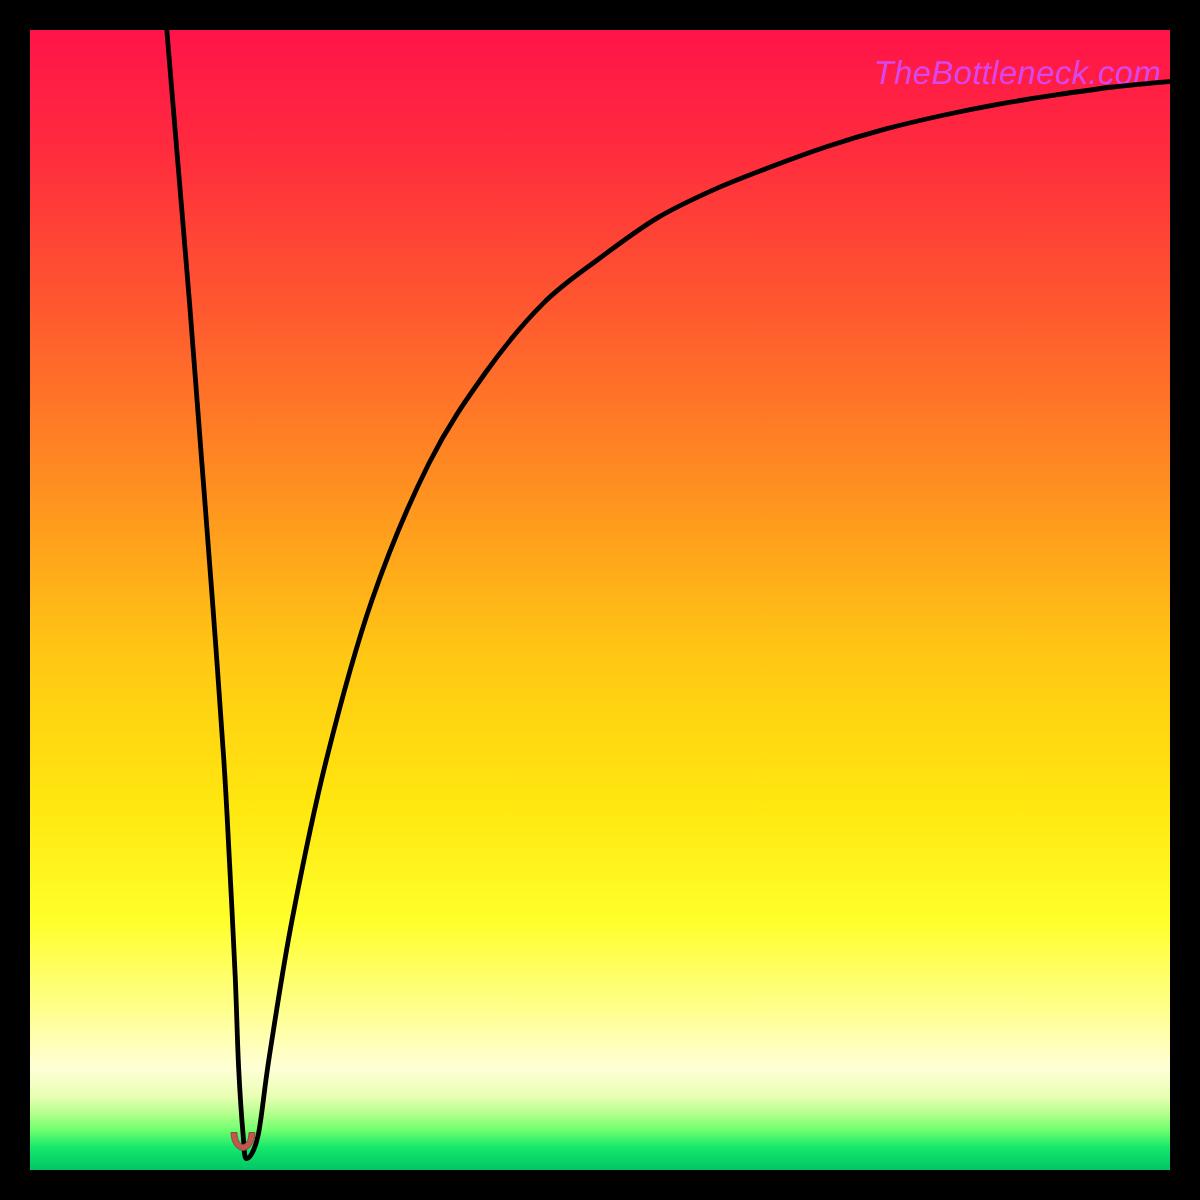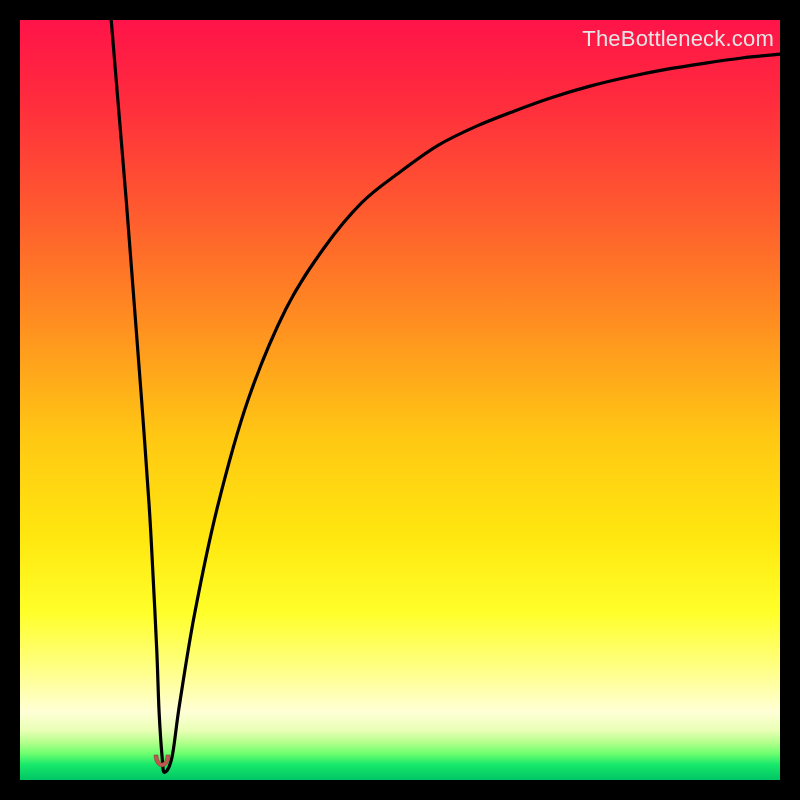--- a/index.html
+++ b/index.html
@@ -38,27 +38,28 @@
       #ffffd6 91%,
       #e9ffb5 93.5%,
       #b6ff8e 95%,
       #6fff6f 96.5%,
       #17e86b 98%,
       #00c565 100%
     );
   }
   .watermark {
     position: absolute;
-    top: 6px;
+    top: 16px;
     right: 6px;
-    color: #e5e5e5;
+    color: #d946ef;
     font-size: 22px;
     font-weight: 500;
     letter-spacing: 0.2px;
     user-select: none;
+    font-style: italic;
   }
   svg.curve {
     position: absolute;
     left: 0;
     top: 0;
     width: 760px;
     height: 760px;
     overflow: visible;
   }
   .marker {

